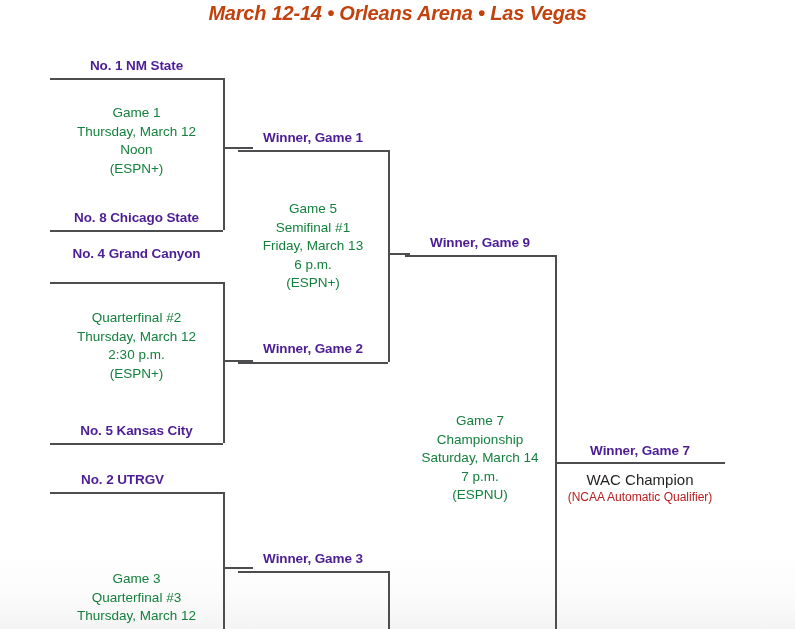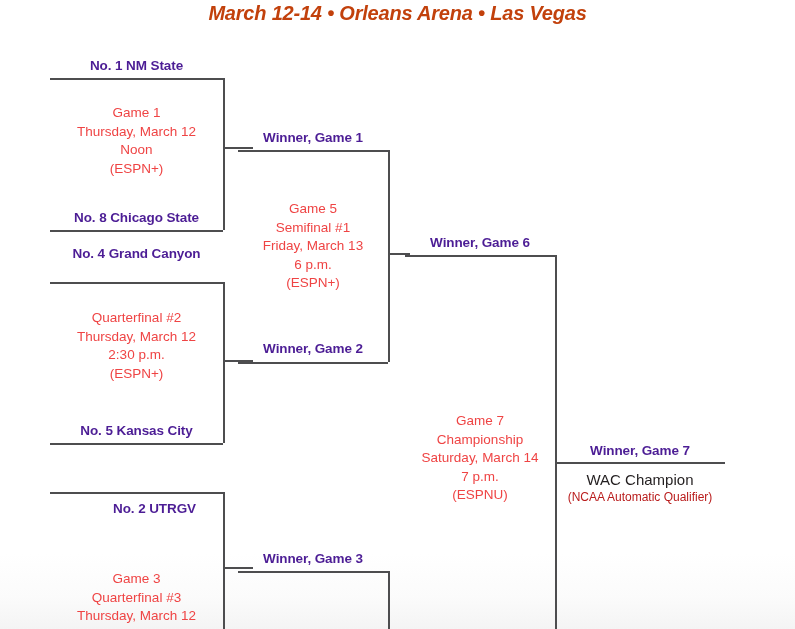--- a/index.html
+++ b/index.html
@@ -56,21 +56,21 @@
     text-align: center;
     white-space: nowrap;
   }
 
   
   .game-info {
     position: absolute;
     text-align: center;
     font-size: 13.5px;
     line-height: 18.6px;
-    color: #ef4444;
+    color: #15803d;
     white-space: nowrap;
   }
   .game-info div { display: block; }
 
   
   .champion-block {
     position: absolute;
     text-align: center;
     white-space: nowrap;
   }
@@ -113,21 +113,21 @@
   <div class="slot-label" style="left:50px; top:423px; width:173px;">No. 5 Kansas City</div>
   <div class="game-info" style="left:50px; top:309px; width:173px;">
     <div>Quarterfinal #2</div>
     <div>Thursday, March 12</div>
     <div>2:30 p.m.</div>
     <div>(ESPN+)</div>
   </div>
 
   <div class="hline" style="left:223px; top:360px; width:30px;"></div>
 
-  <div class="slot-label" style="left:68px; top:472px; width:173px;margin-top:29px;">No. 2 UTRGV</div>
+  <div class="slot-label" style="left:36px; top:472px; width:173px;">No. 2 UTRGV</div>
   <div class="hline" style="left:50px; top:492px; width:173px;"></div>
   <div class="vline" style="left:223px; top:492px; height:137px;"></div>
   <div class="game-info" style="left:50px; top:550px; width:173px;margin-top:20px;">
     <div>Game 3</div>
     <div>Quarterfinal #3</div>
     <div>Thursday, March 12</div>
     <div>6 p.m.</div>
     <div>(ESPN+)</div>
   </div>
 
@@ -145,21 +145,21 @@
     <div>6 p.m.</div>
     <div>(ESPN+)</div>
   </div>
 
   <div class="hline" style="left:388px; top:253px; width:22px;"></div>
 
   <div class="slot-label" style="left:238px; top:551px; width:150px;">Winner, Game 3</div>
   <div class="hline" style="left:238px; top:571px; width:150px;"></div>
   <div class="vline" style="left:388px; top:571px; height:58px;"></div>
 
-  <div class="slot-label" style="left:405px; top:235px; width:150px;">Winner, Game 6</div>
+  <div class="slot-label" style="left:405px; top:235px; width:150px;">Winner, Game 9</div>
   <div class="hline" style="left:405px; top:255px; width:150px;"></div>
   <div class="vline" style="left:555px; top:255px; height:374px;"></div>
   <div class="game-info" style="left:395px; top:412px; width:170px;">
     <div>Game 7</div>
     <div>Championship</div>
     <div>Saturday, March 14</div>
     <div>7 p.m.</div>
     <div>(ESPNU)</div>
   </div>
 

